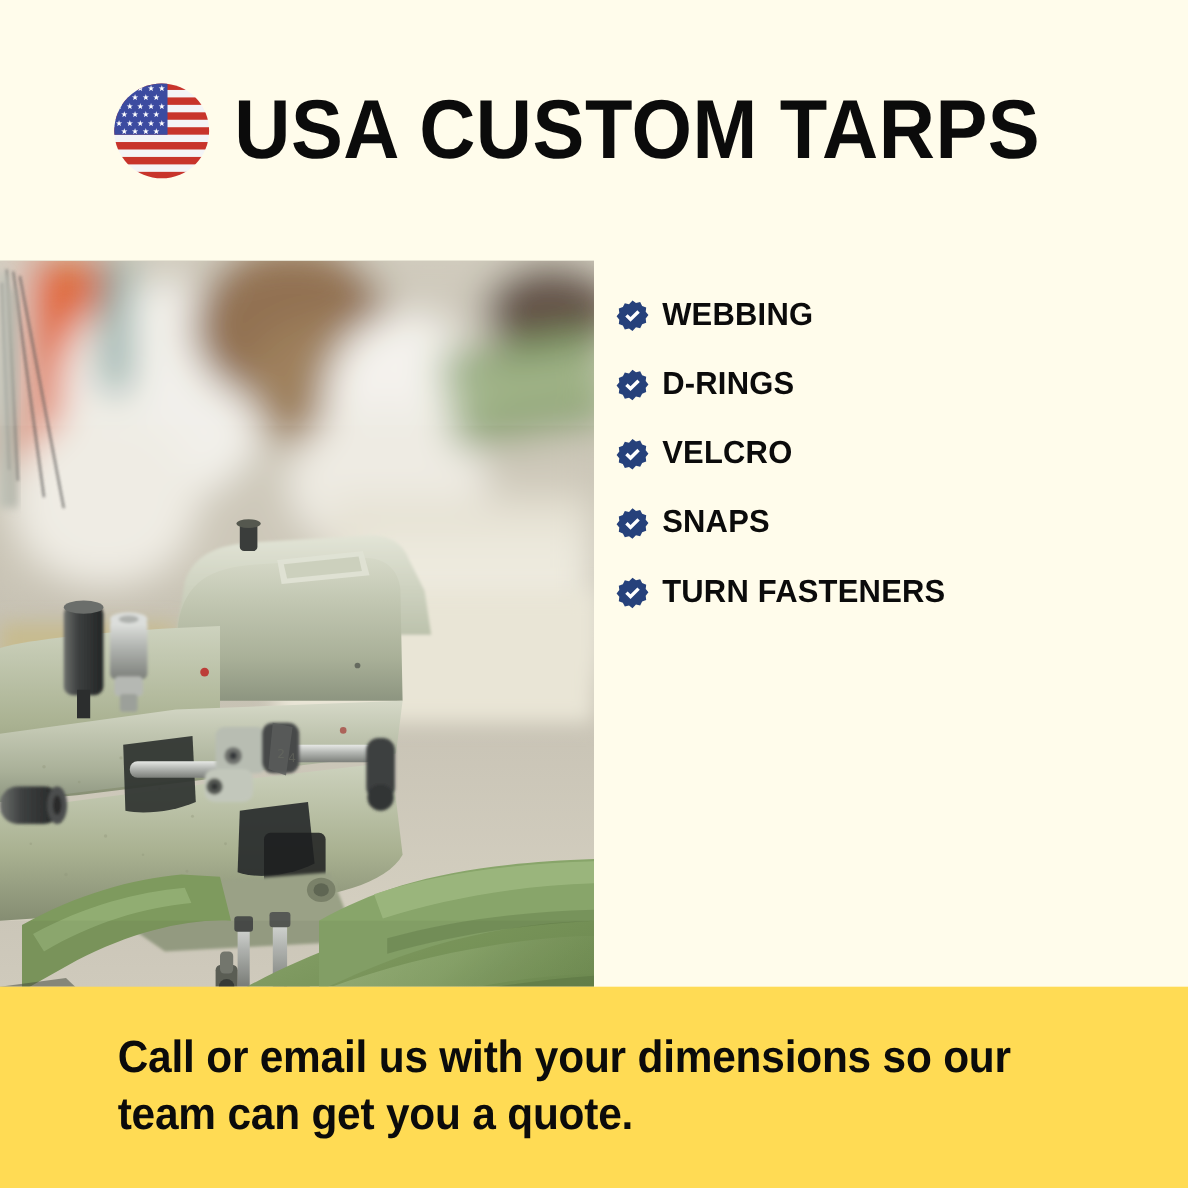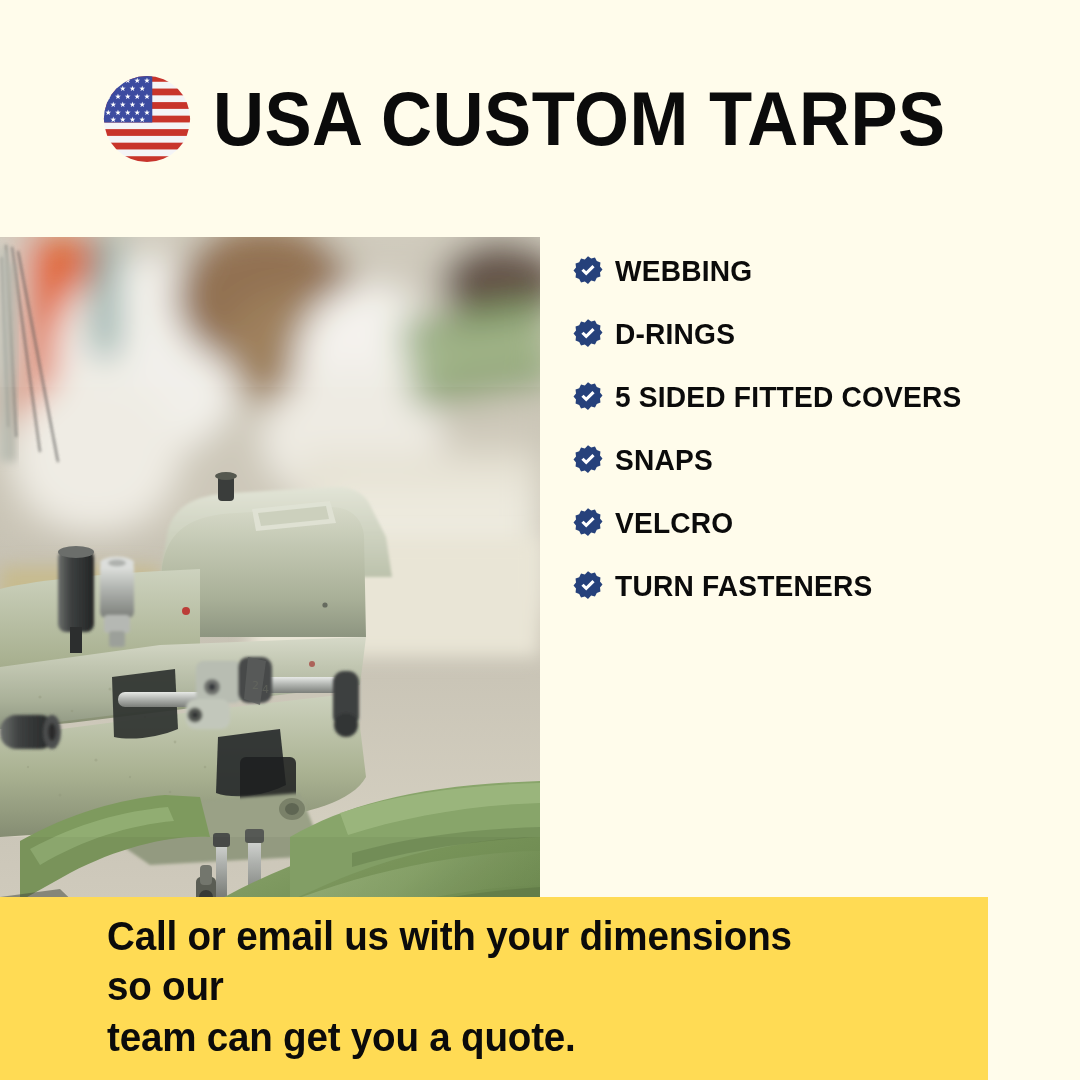--- a/index.html
+++ b/index.html
@@ -71,21 +71,22 @@
     left: 540px;
     top: 237px;
     width: 540px;
     height: 660px;
     padding-top: 18px;
     box-sizing: border-box;
   }
   .feature-row {
     height: 63px;
     display: flex;
-    padding-left: 33px;
+    align-items: center;
+    padding-left: 20px;
   }
   .badge-icon {
     flex: 0 0 auto;
     width: 30px;
     height: 30px;
     display: block;
     margin-right: 12px;
   }
   .feature-label {
     font-family: "Liberation Sans", sans-serif;
@@ -96,21 +97,21 @@
     white-space: nowrap;
     transform: scaleX(0.97);
     transform-origin: left center;
   }
 
   
   #footer {
     position: absolute;
     left: 0;
     top: 897px;
-    width: 988px;
+    width: 1080px;
     height: 183px;
     background: #FFDB54;
     display: flex;
     align-items: center;
   }
   #footer-text {
     margin-left: 107px;
     margin-right: 100px;
     margin-top: -4px;
     font-family: "Liberation Sans", sans-serif;
@@ -515,49 +516,42 @@
 
     <div class="feature-row">
       <svg class="badge-icon" viewBox="0 0 40 40">
         <path fill="#26417B" d="M20 1.5l4.2 3.1 5.1-1.2 2.4 4.7 4.9 1.9-0.6 5.2 3.3 4.1-3.3 4.1 0.6 5.2-4.9 1.9-2.4 4.7-5.1-1.2L20 38.5l-4.2-3.1-5.1 1.2-2.4-4.7-4.9-1.9 0.6-5.2L0.7 20.7 4 16.6l-0.6-5.2 4.9-1.9 2.4-4.7 5.1 1.2z"></path>
         <path fill="#FFFFFF" d="M17.6 27.4l-6.4-6.3 2.9-2.9 3.5 3.4 8.3-8.2 2.9 2.9z"></path>
       </svg>
       <span class="feature-label">D-RINGS</span>
     </div>
 
 
+
     <div class="feature-row">
       <svg class="badge-icon" viewBox="0 0 40 40">
         <path fill="#26417B" d="M20 1.5l4.2 3.1 5.1-1.2 2.4 4.7 4.9 1.9-0.6 5.2 3.3 4.1-3.3 4.1 0.6 5.2-4.9 1.9-2.4 4.7-5.1-1.2L20 38.5l-4.2-3.1-5.1 1.2-2.4-4.7-4.9-1.9 0.6-5.2L0.7 20.7 4 16.6l-0.6-5.2 4.9-1.9 2.4-4.7 5.1 1.2z"></path>
         <path fill="#FFFFFF" d="M17.6 27.4l-6.4-6.3 2.9-2.9 3.5 3.4 8.3-8.2 2.9 2.9z"></path>
       </svg>
-      <span class="feature-label">5 SIDED FITTED COVERS</span>
+      <span class="feature-label">VELCRO</span>
     </div>
 
     <div class="feature-row">
       <svg class="badge-icon" viewBox="0 0 40 40">
         <path fill="#26417B" d="M20 1.5l4.2 3.1 5.1-1.2 2.4 4.7 4.9 1.9-0.6 5.2 3.3 4.1-3.3 4.1 0.6 5.2-4.9 1.9-2.4 4.7-5.1-1.2L20 38.5l-4.2-3.1-5.1 1.2-2.4-4.7-4.9-1.9 0.6-5.2L0.7 20.7 4 16.6l-0.6-5.2 4.9-1.9 2.4-4.7 5.1 1.2z"></path>
         <path fill="#FFFFFF" d="M17.6 27.4l-6.4-6.3 2.9-2.9 3.5 3.4 8.3-8.2 2.9 2.9z"></path>
       </svg>
       <span class="feature-label">SNAPS</span>
     </div>
 
     <div class="feature-row">
       <svg class="badge-icon" viewBox="0 0 40 40">
         <path fill="#26417B" d="M20 1.5l4.2 3.1 5.1-1.2 2.4 4.7 4.9 1.9-0.6 5.2 3.3 4.1-3.3 4.1 0.6 5.2-4.9 1.9-2.4 4.7-5.1-1.2L20 38.5l-4.2-3.1-5.1 1.2-2.4-4.7-4.9-1.9 0.6-5.2L0.7 20.7 4 16.6l-0.6-5.2 4.9-1.9 2.4-4.7 5.1 1.2z"></path>
         <path fill="#FFFFFF" d="M17.6 27.4l-6.4-6.3 2.9-2.9 3.5 3.4 8.3-8.2 2.9 2.9z"></path>
       </svg>
-      <span class="feature-label">VELCRO</span>
-    </div>
-
-    <div class="feature-row">
-      <svg class="badge-icon" viewBox="0 0 40 40">
-        <path fill="#26417B" d="M20 1.5l4.2 3.1 5.1-1.2 2.4 4.7 4.9 1.9-0.6 5.2 3.3 4.1-3.3 4.1 0.6 5.2-4.9 1.9-2.4 4.7-5.1-1.2L20 38.5l-4.2-3.1-5.1 1.2-2.4-4.7-4.9-1.9 0.6-5.2L0.7 20.7 4 16.6l-0.6-5.2 4.9-1.9 2.4-4.7 5.1 1.2z"></path>
-        <path fill="#FFFFFF" d="M17.6 27.4l-6.4-6.3 2.9-2.9 3.5 3.4 8.3-8.2 2.9 2.9z"></path>
-      </svg>
       <span class="feature-label">TURN FASTENERS</span>
     </div>
 
 
 
   </div>
 
   <div id="footer">
     <div id="footer-text">
       <div>Call or email us with your dimensions so our</div>

